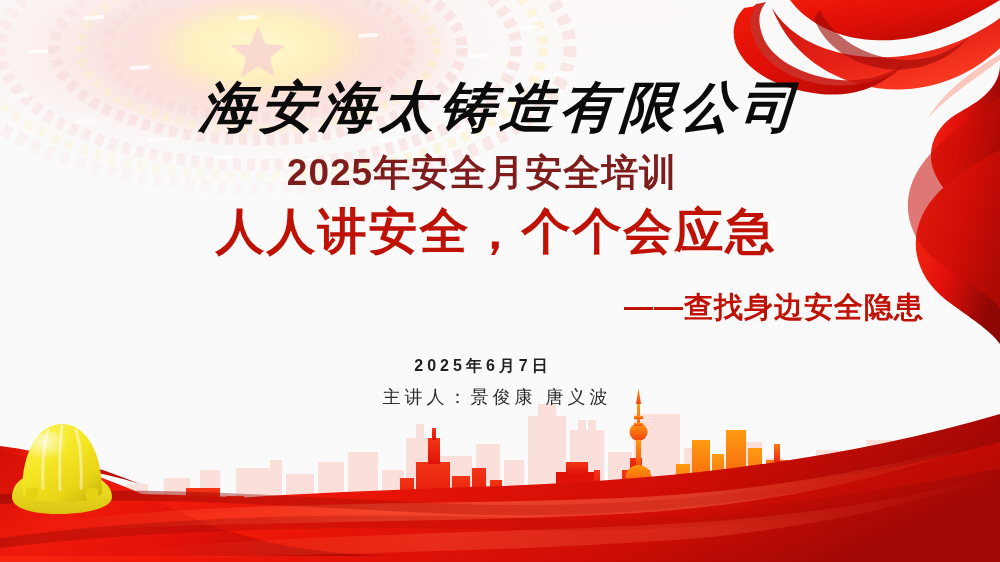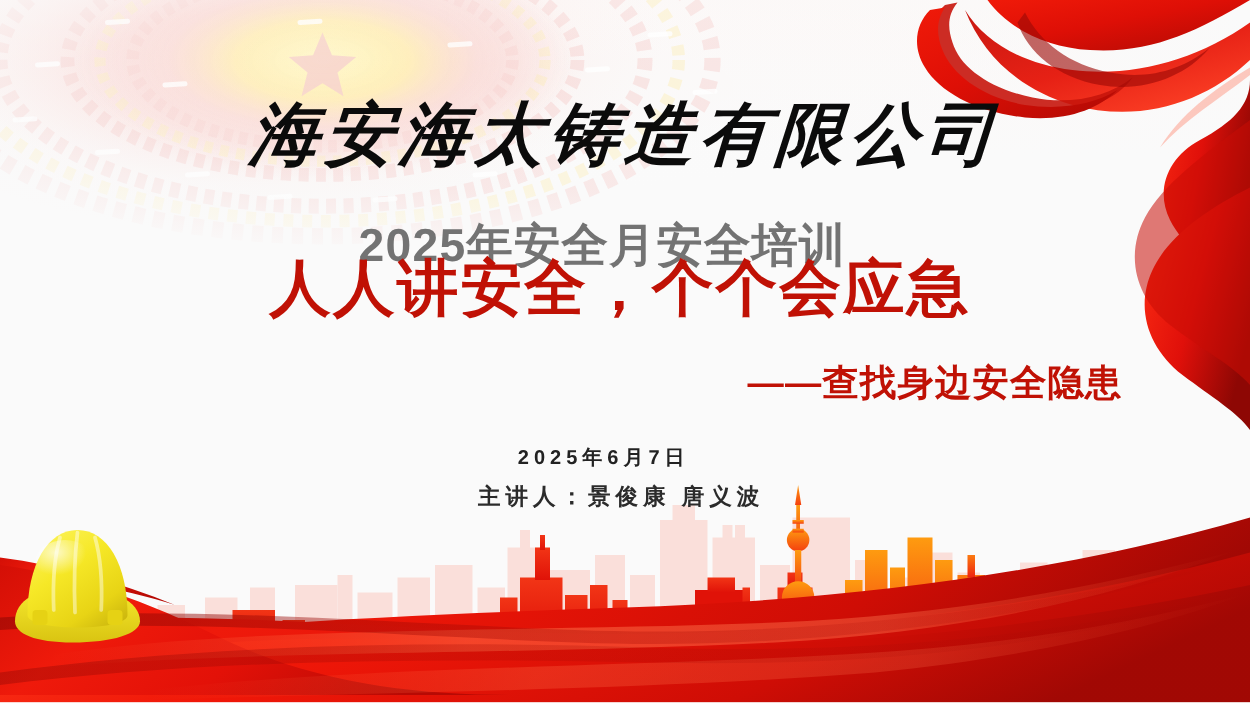--- a/index.html
+++ b/index.html
@@ -61,43 +61,42 @@
     white-space: nowrap;
     transform: skewX(-4deg);
   }
   .course-line {
     position: absolute;
     left: 0; top: 153px;
     width: 964px;
     text-align: center;
     font-size: 37px;
     font-weight: 700;
-    color: #737373;
+    color: #7f1d1d;
     letter-spacing: 1px;
     line-height: 1.1;
     white-space: nowrap;
-    margin-top: 24px;
   }
   .slogan {
     position: absolute;
     left: 0; top: 203px;
     width: 992px;
     text-align: center;
     font-size: 49px;
     font-weight: 700;
     color: #c01105;
     letter-spacing: 2px;
     line-height: 1.15;
     white-space: nowrap;
   }
   .sub-slogan {
     position: absolute;
     left: 0; top: 291px;
     width: 1000px;
-    padding-right: 102px;
+    padding-right: 76px;
     box-sizing: border-box;
     text-align: right;
     font-size: 29px;
     font-weight: 700;
     color: #c01105;
     letter-spacing: 1px;
     line-height: 1.15;
     white-space: nowrap;
   }
   .meta-date {
@@ -113,21 +112,21 @@
     letter-spacing: 4px;
     white-space: nowrap;
   }
   .meta-speaker {
     position: absolute;
     left: 0; top: 385px;
     width: 1000px;
     box-sizing: border-box;
     text-align: center;
     font-size: 18px;
-    font-weight: 700;
+    font-weight: 400;
     color: #2b2b2b;
     letter-spacing: 4px;
     white-space: nowrap;
   }
   .meta-date, .meta-speaker { padding-right: 6px; }
 </style>
 </head>
 <body>
 
 <div id="slide">

